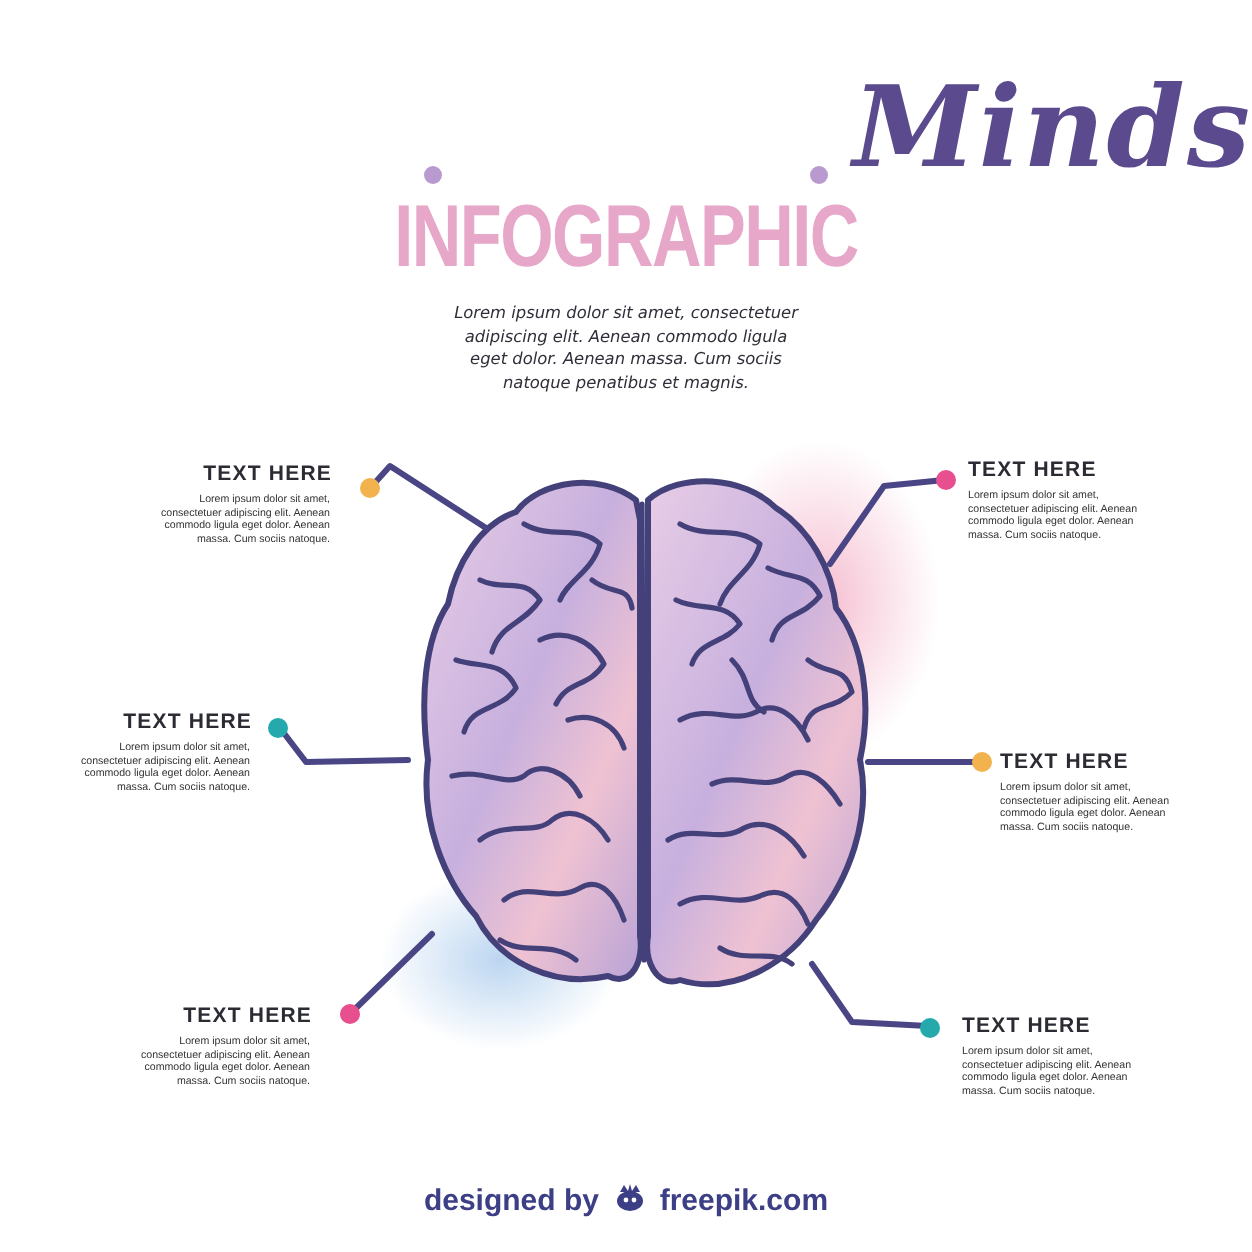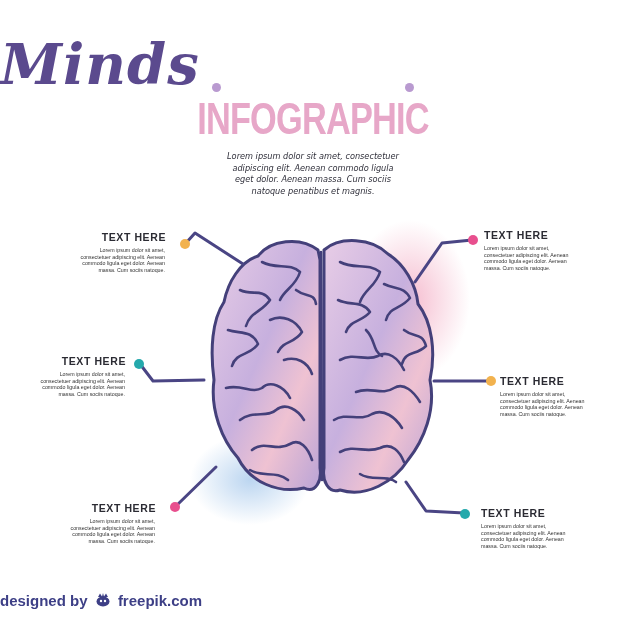--- a/index.html
+++ b/index.html
@@ -1,19 +1,19 @@
 <!DOCTYPE html>
 <html><head>
 <meta charset="utf-8">
 <style>
   html, body { margin:0; padding:0; background:#ffffff; }
   body { width:626px; height:626px; position:relative; overflow:hidden; font-family:"Liberation Sans", sans-serif; }
   .abs { position:absolute; }
   .title-script {
-    left:0; width:626px; top:34px; text-align:left;
+    left:0; width:626px; top:34px; text-align:right;
     font-family:"DejaVu Serif", serif; font-style:italic; font-weight:bold;
     font-size:56px; color:#5b4a8e; letter-spacing:1px; line-height:60px;
   }
   .title-dot { width:9px; height:9px; border-radius:50%; background:#b99ad0; }
   .title-sub {
     left:0; width:626px; top:96px; text-align:center;
     font-family:"Liberation Sans", sans-serif; font-weight:bold;
     font-size:44px; color:#e7a7c8; letter-spacing:-1px; line-height:46px;
     transform:scaleX(0.78); transform-origin:313px 0;
   }
@@ -25,21 +25,21 @@
     font-family:Liberation Sans, sans-serif; font-weight:bold; font-size:10.5px; color:#2b2b33;
     letter-spacing:0.6px; white-space:nowrap;
   }
   .callout-body {
     font-family:"Liberation Sans", sans-serif; font-size:5.3px; line-height:6.6px; color:#333;
     width:95px;
   }
   .right { text-align:right; }
   .left { text-align:left; }
   .footer {
-    left:0; width:626px; top:592px; 
+    left:0; width:626px; top:592px; text-align:center;
     font-family:"Liberation Sans", sans-serif; font-weight:bold; font-size:15px; color:#3d3f86;
   }
   .footer .logo { display:inline-block; width:16px; height:14px; vertical-align:-1px; margin:0 3px; }
 </style>
 </head>
 <body>
 
 <div class="abs title-script">Minds</div>
 <div class="abs title-dot" style="left:212px;top:83px;"></div>
 <div class="abs title-dot" style="left:405px;top:83px;"></div>

